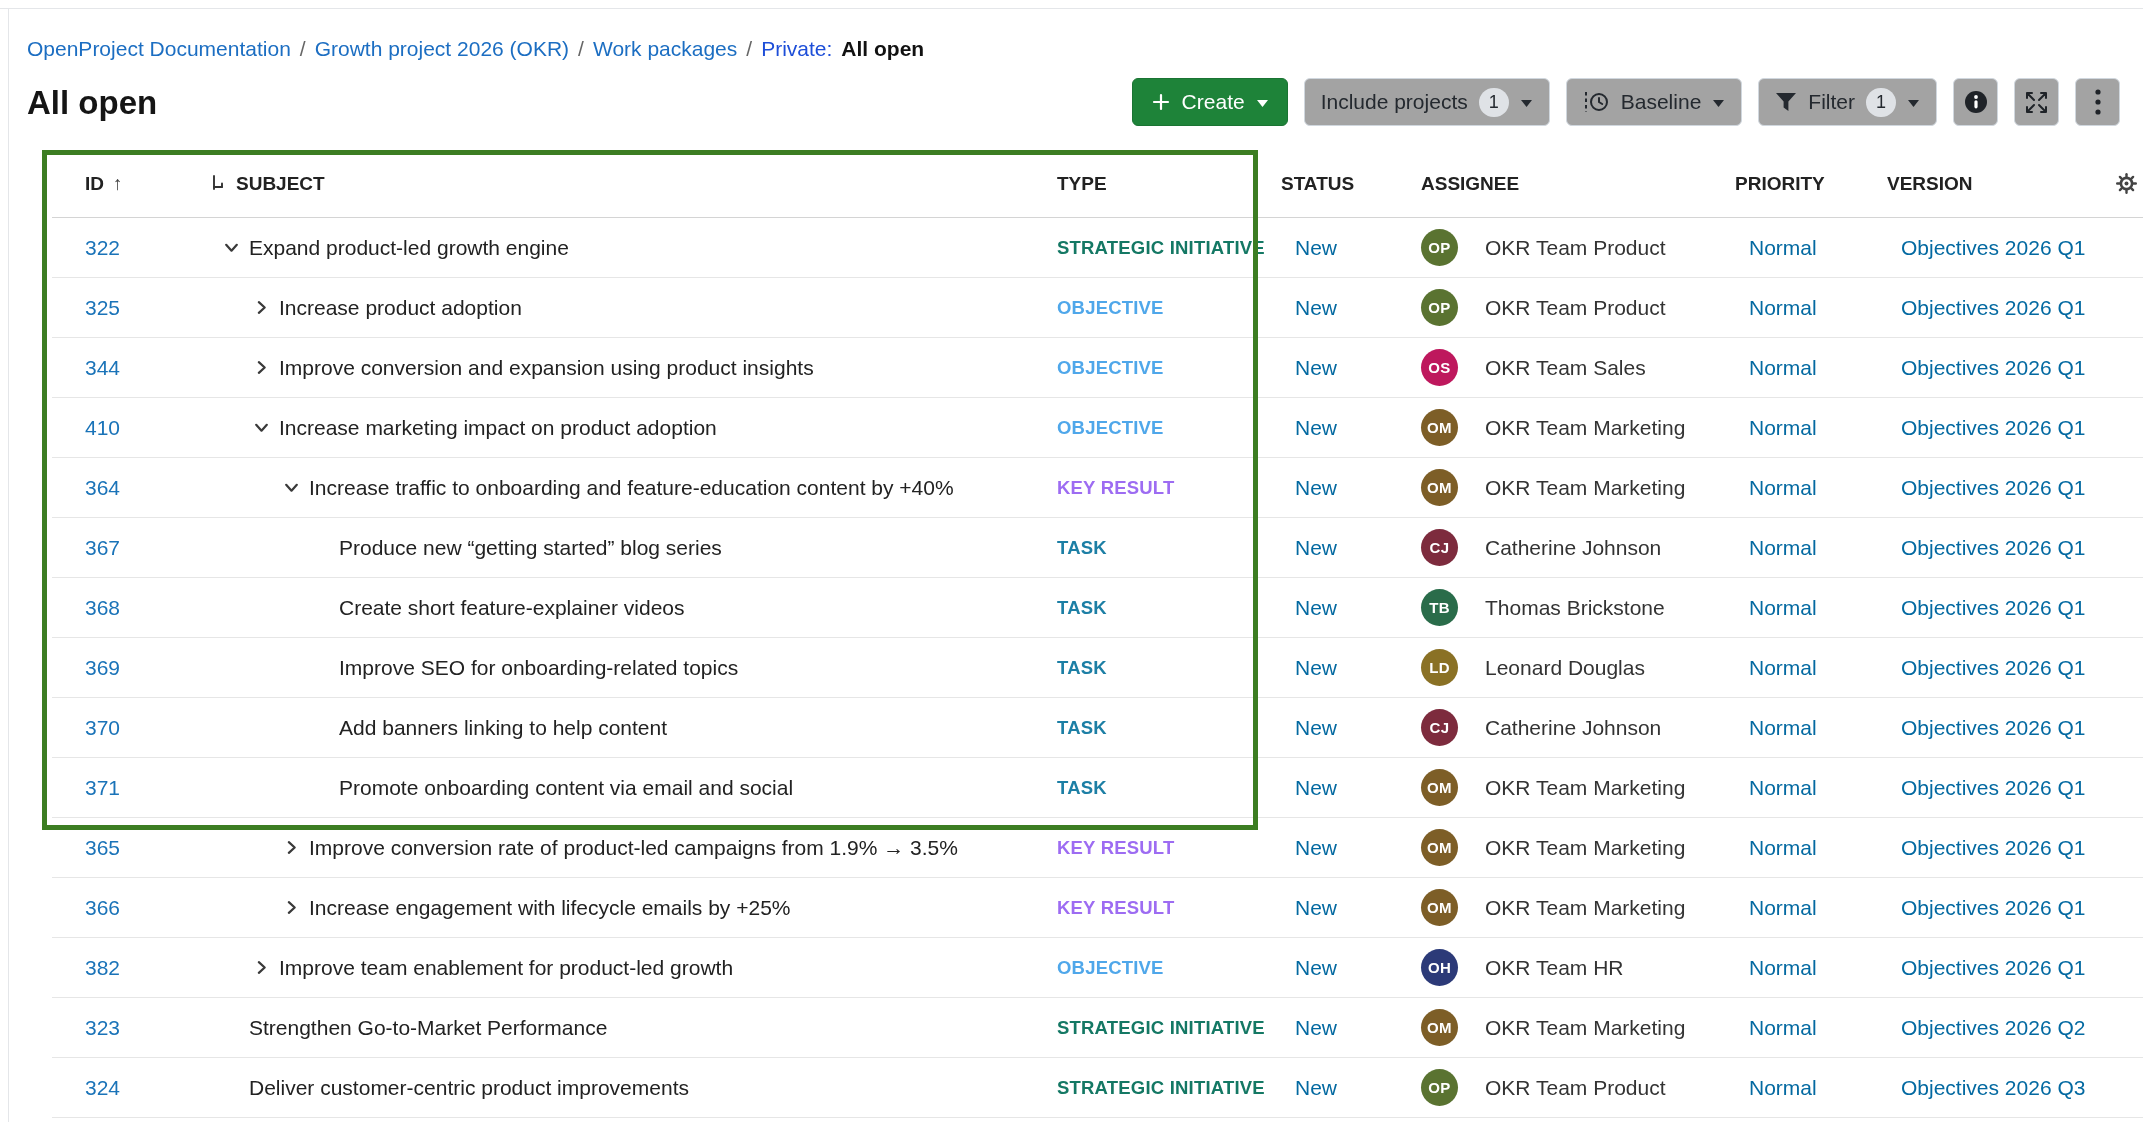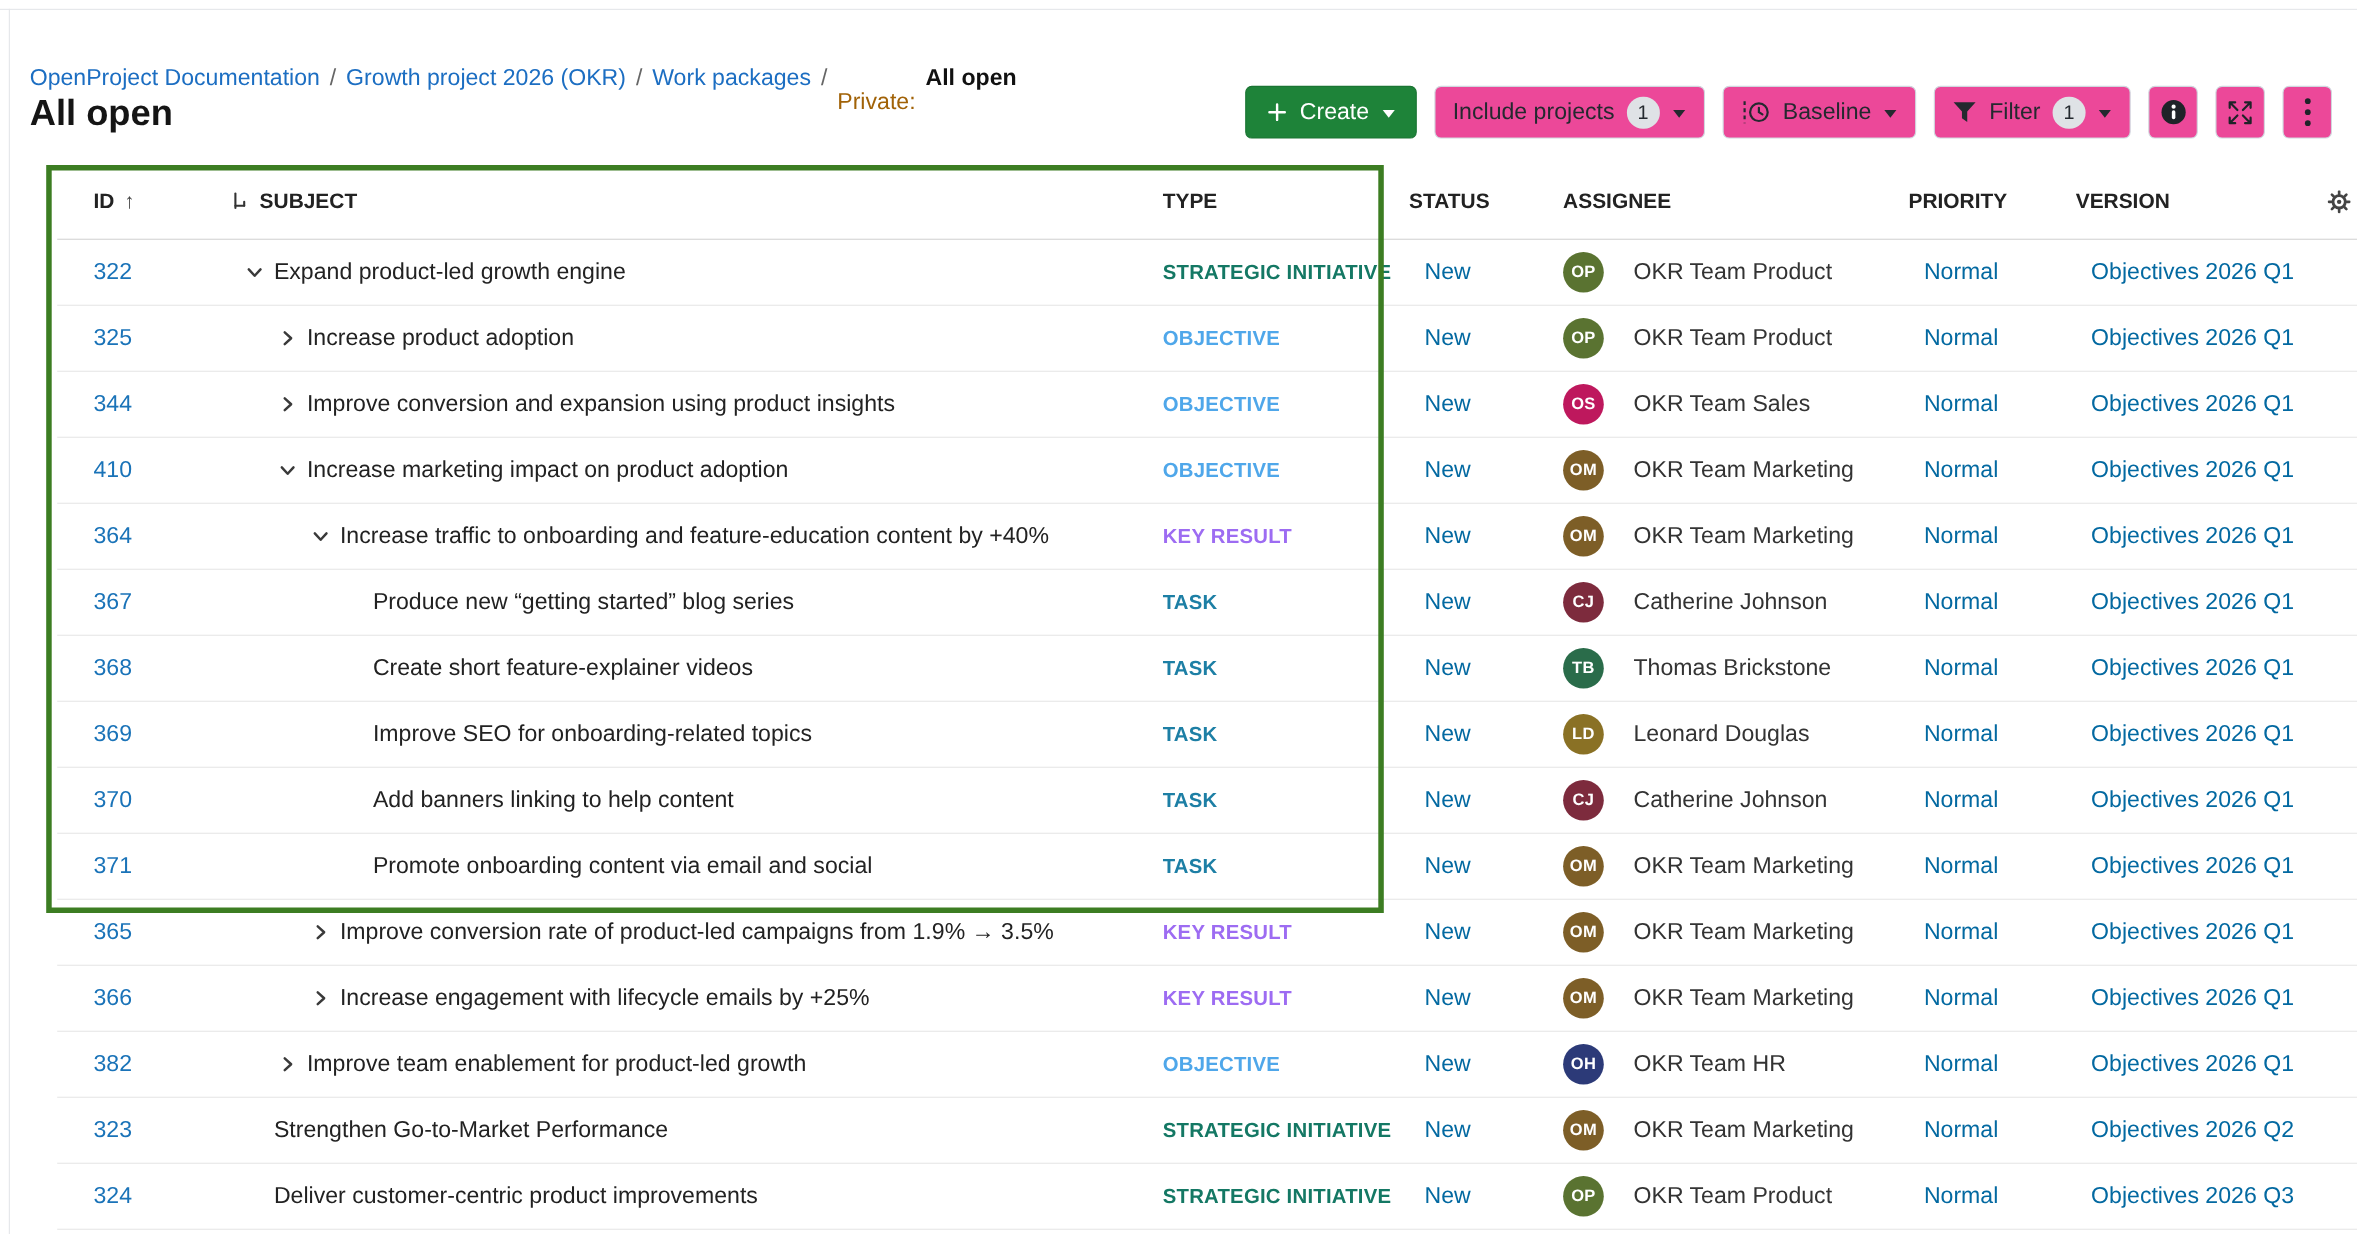--- a/index.html
+++ b/index.html
@@ -8,31 +8,31 @@
     font-family: "Liberation Sans", sans-serif;
     background:#ffffff; color:#333; position:relative; overflow:hidden;
   }
   .pane-top-line { position:absolute; left:0; top:8px; width:2143px; height:1px; background:#e4e6e9; }
   .pane-left-line { position:absolute; left:8px; top:8px; width:1px; height:1114px; background:#e4e6e9; }
 
   
   .breadcrumb { position:absolute; left:27px; top:37px; font-size:21px; display:flex; align-items:center; gap:9px; white-space:nowrap; }
   .breadcrumb a { color:#1c6ec2; text-decoration:none; cursor:pointer; }
   .breadcrumb .sep { color:#666; }
-  .breadcrumb .private { color:#a16207;margin-top:44px; }
+  .breadcrumb .private { color:#1d4ed8; }
   .breadcrumb .current { color:#111; font-weight:700; }
 
   
   .page-title { position:absolute; left:27px; top:84px; font-size:33px; font-weight:700; color:#151515; }
 
   
   .toolbar { position:absolute; top:78px; right:23px; display:flex; gap:16px; align-items:center; }
   .btn { height:48px; border-radius:6px; font-size:21px; display:flex; align-items:center; cursor:pointer; white-space:nowrap; }
   .btn-primary { background:#1e8339; border:1px solid #1a7433; color:#fff; padding:0 18px; gap:11px; }
-  .btn-secondary { background:#ec4899; border:1px solid #d0d7de; color:#24292f; padding:0 16px; gap:11px; }
+  .btn-secondary { background:#a3a3a3; border:1px solid #d0d7de; color:#24292f; padding:0 16px; gap:11px; }
   .btn-icon { width:45px; justify-content:center; padding:0; }
   .badge { background:#dfe2e6; border-radius:999px; min-width:30px; height:29px; padding:0 10px; font-size:18px; color:#24292f; display:flex; align-items:center; justify-content:center; }
   .caret { display:inline-flex; margin-top:2px; }
 
   
   .wp-table { position:absolute; left:42px; top:150px; width:2101px;padding-left:10px; }
   .grid-row { display:grid; grid-template-columns:158px 840px 218px 140px 314px 152px 221px 58px; align-items:center; }
   .thead { height:68px; border-bottom:1px solid #d4d4d4; font-size:19px; font-weight:700; color:#222; }
   .thead .hcell { display:flex; align-items:center; gap:9px; cursor:pointer; }
   .h-id { padding-left:33px; }

